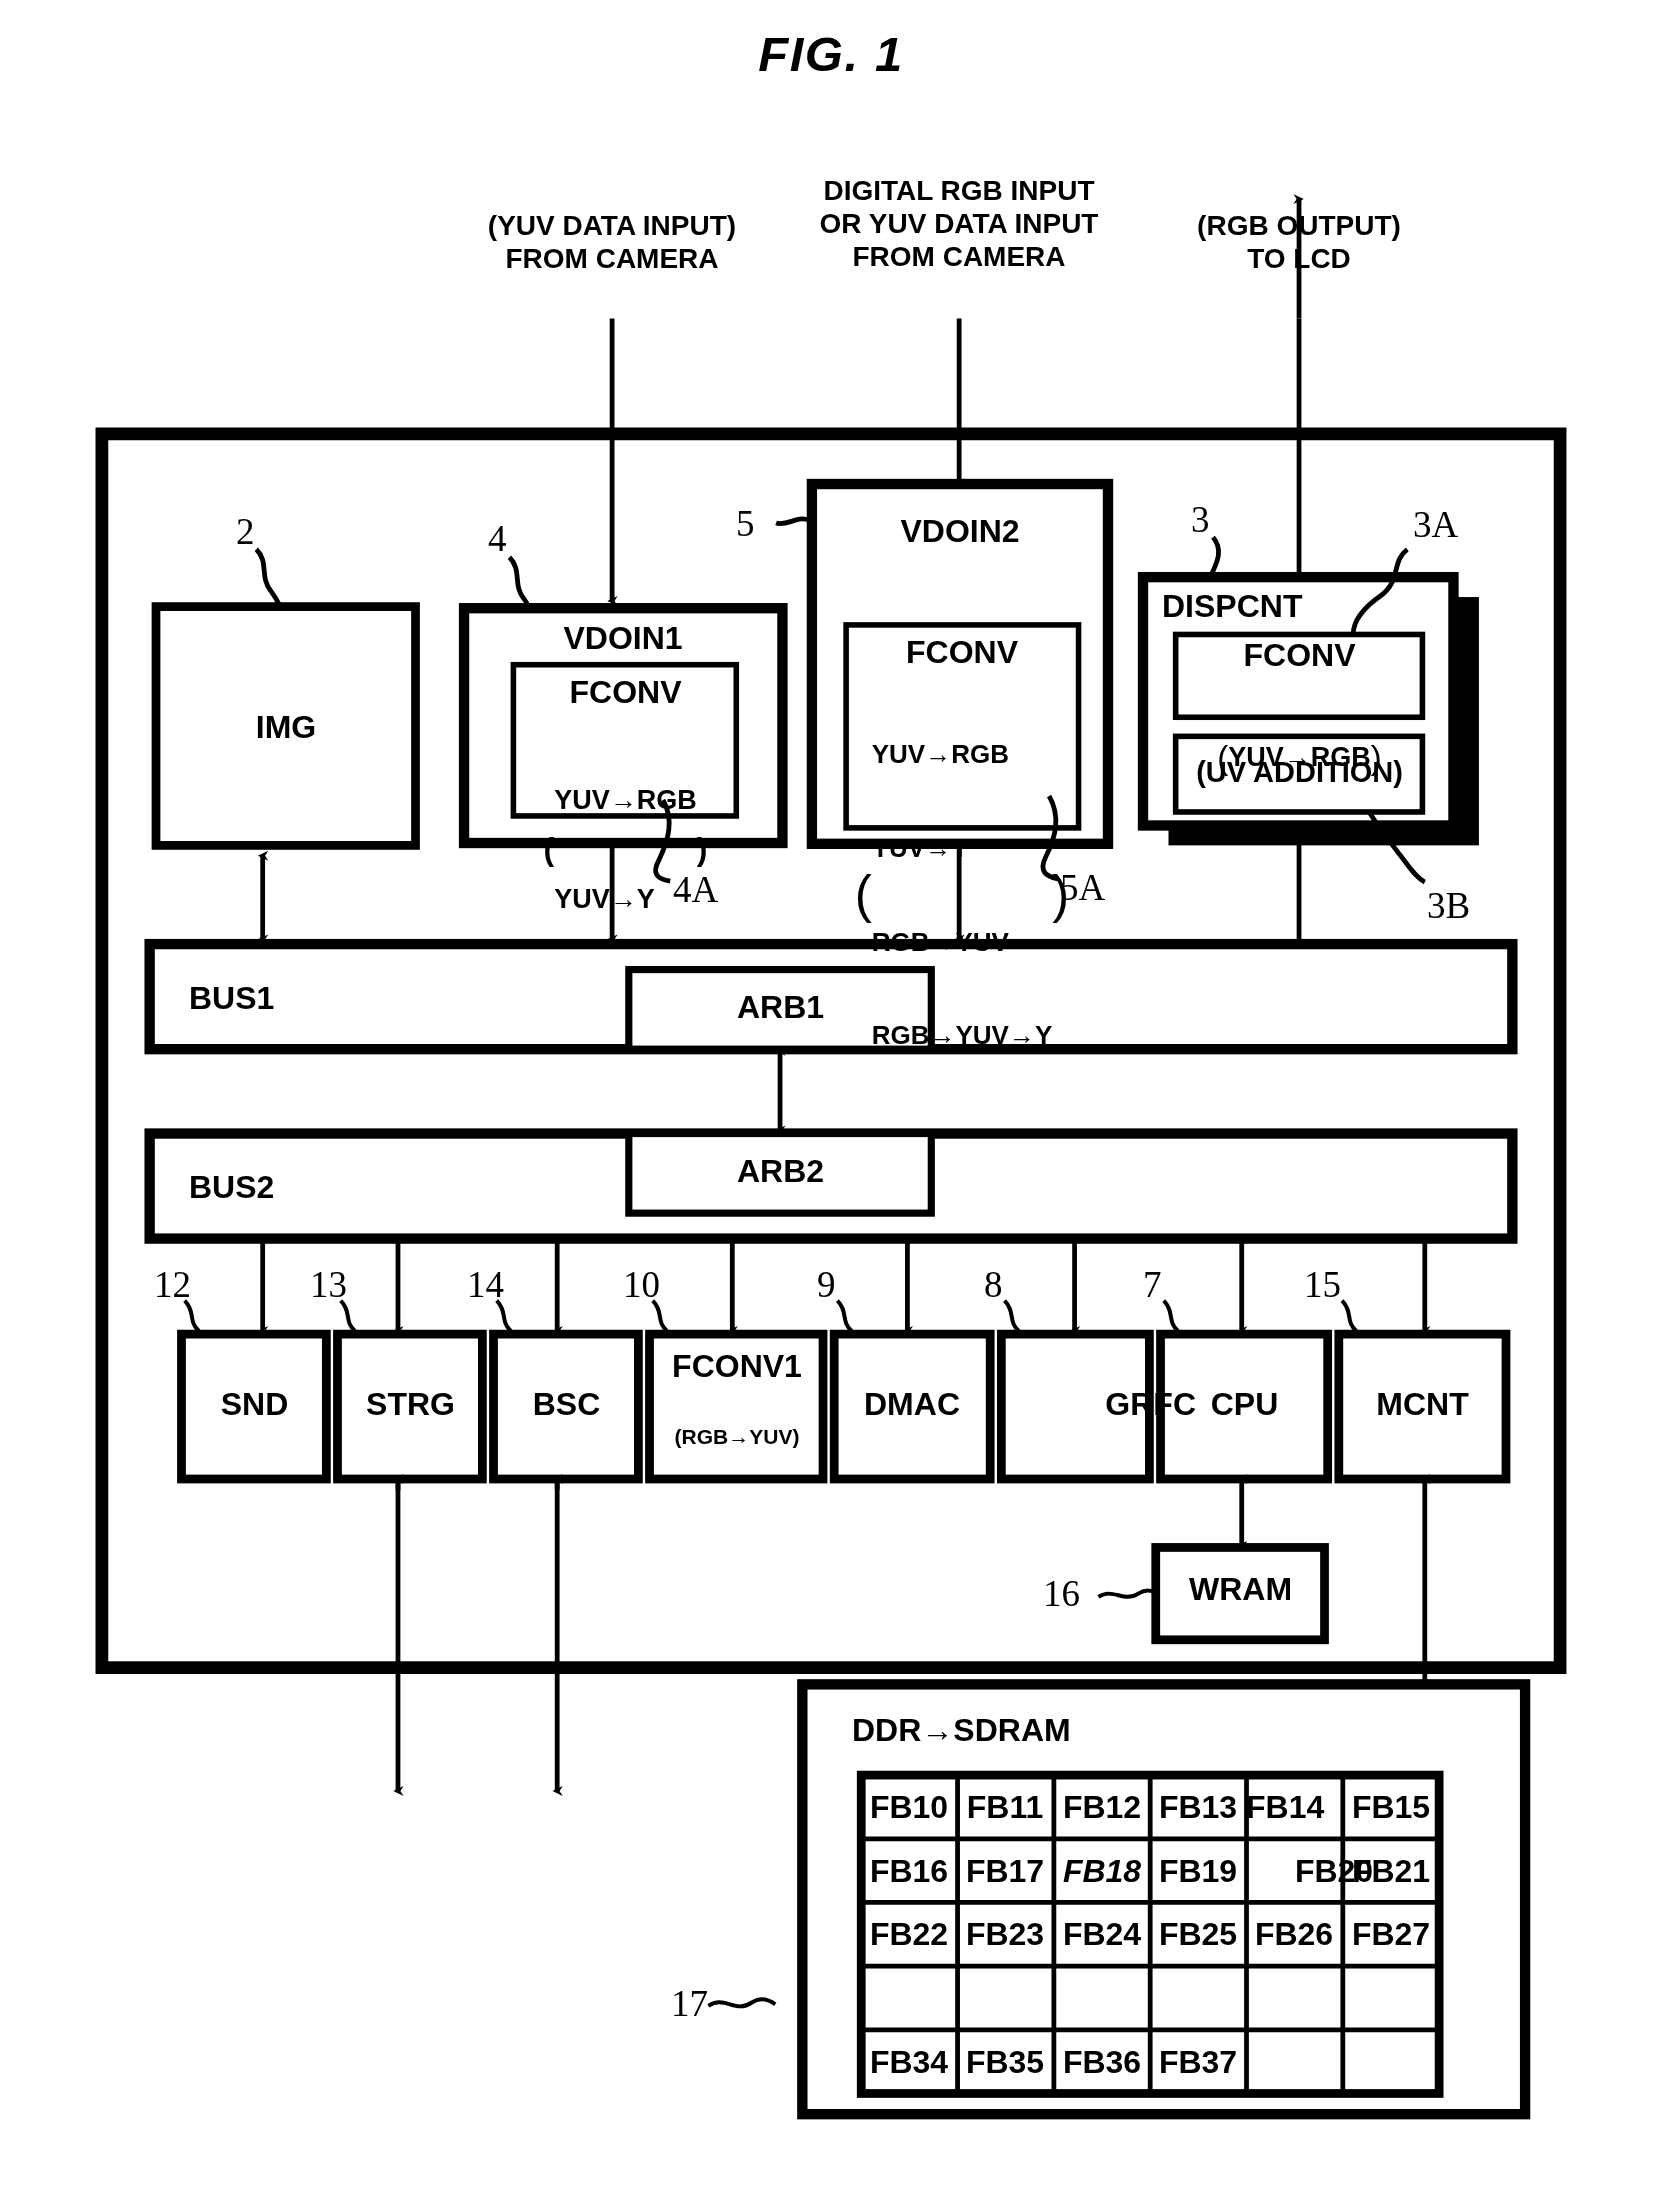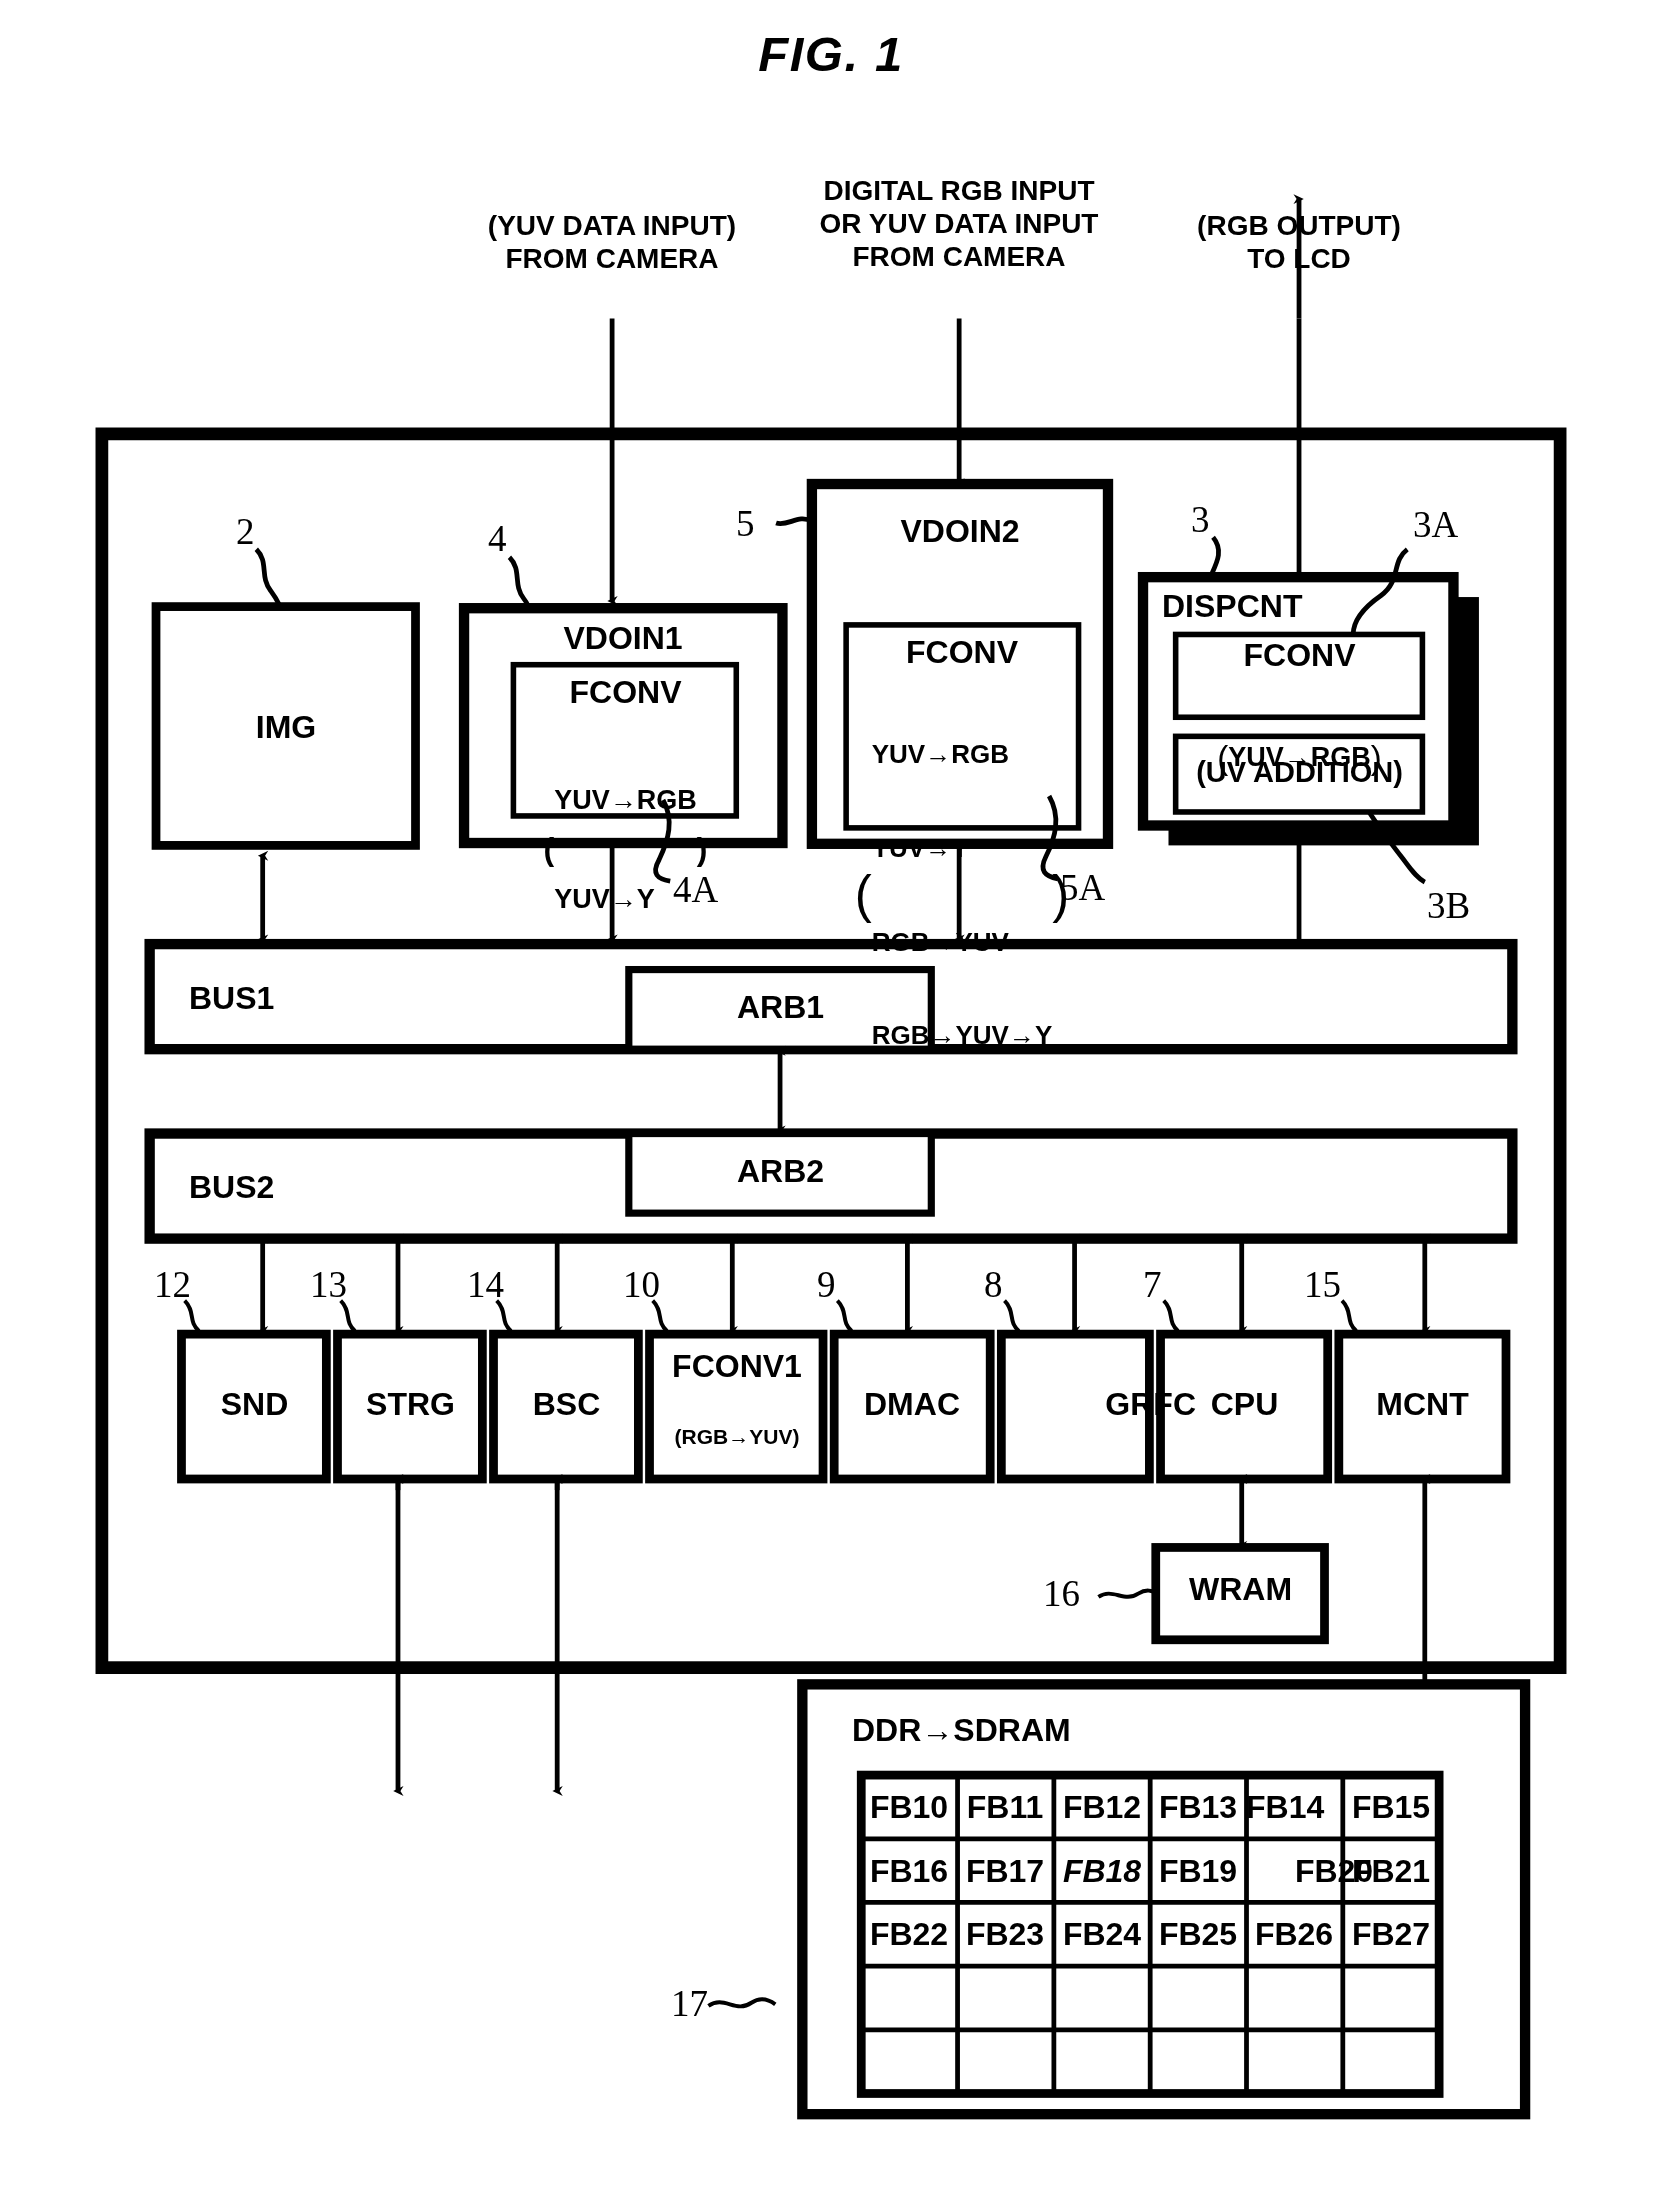--- a/index.html
+++ b/index.html
@@ -239,16 +239,24 @@
       <span class="cellfont" style="position:absolute;left:482px;top:14.3px;width:96px;text-align:center;">FB21</span>
     </div>
     <div style="position:absolute;left:0;top:127px;width:578px;height:64px;">
       <span class="cellfont" style="position:absolute;left:0px;top:14.3px;width:96px;text-align:center;">FB22</span>
       <span class="cellfont" style="position:absolute;left:96px;top:14.3px;width:96px;text-align:center;">FB23</span>
       <span class="cellfont" style="position:absolute;left:193px;top:14.3px;width:96px;text-align:center;">FB24</span>
       <span class="cellfont" style="position:absolute;left:289px;top:14.3px;width:96px;text-align:center;">FB25</span>
       <span class="cellfont" style="position:absolute;left:385px;top:14.3px;width:96px;text-align:center;">FB26</span>
       <span class="cellfont" style="position:absolute;left:482px;top:14.3px;width:96px;text-align:center;">FB27</span>
     </div>
+    <div style="position:absolute;left:0;top:255px;width:578px;height:64px;">
+      <span class="cellfont" style="position:absolute;left:0px;top:14.3px;width:96px;text-align:center;">FB34</span>
+      <span class="cellfont" style="position:absolute;left:96px;top:14.3px;width:96px;text-align:center;">FB35</span>
+      <span class="cellfont" style="position:absolute;left:193px;top:14.3px;width:96px;text-align:center;">FB36</span>
+      <span class="cellfont" style="position:absolute;left:289px;top:14.3px;width:96px;text-align:center;">FB37</span>
+      <span class="cellfont" style="position:absolute;left:385px;top:14.3px;width:96px;text-align:center;"></span>
+      <span class="cellfont" style="position:absolute;left:482px;top:14.3px;width:96px;text-align:center;"></span>
+    </div>
   </div>
 
 </div>
 
 
 </body></html>

